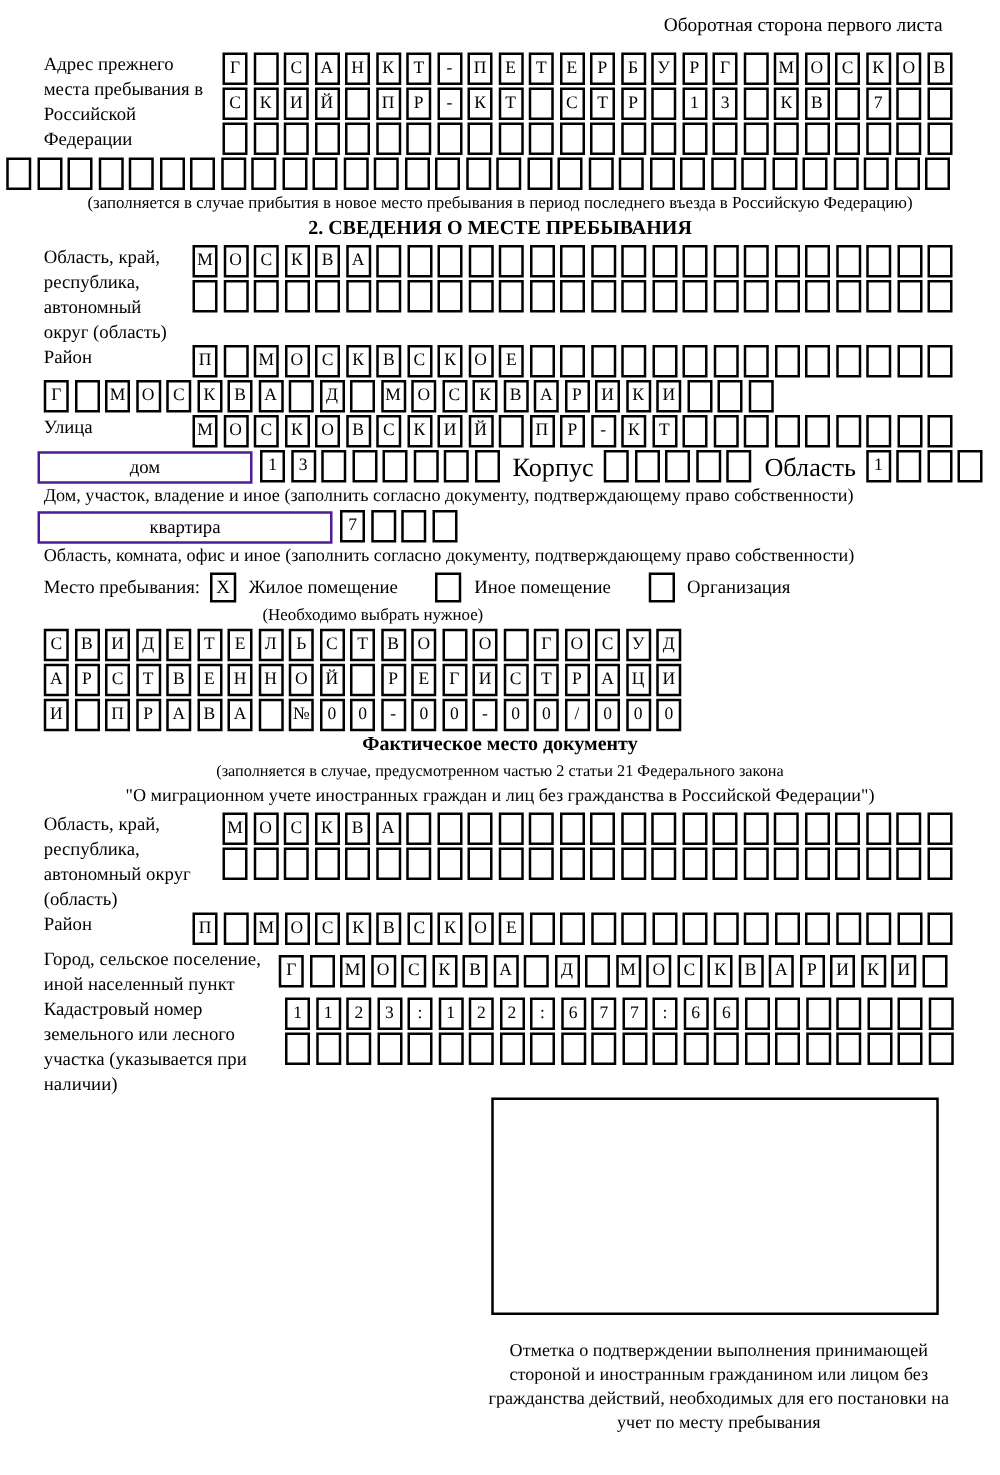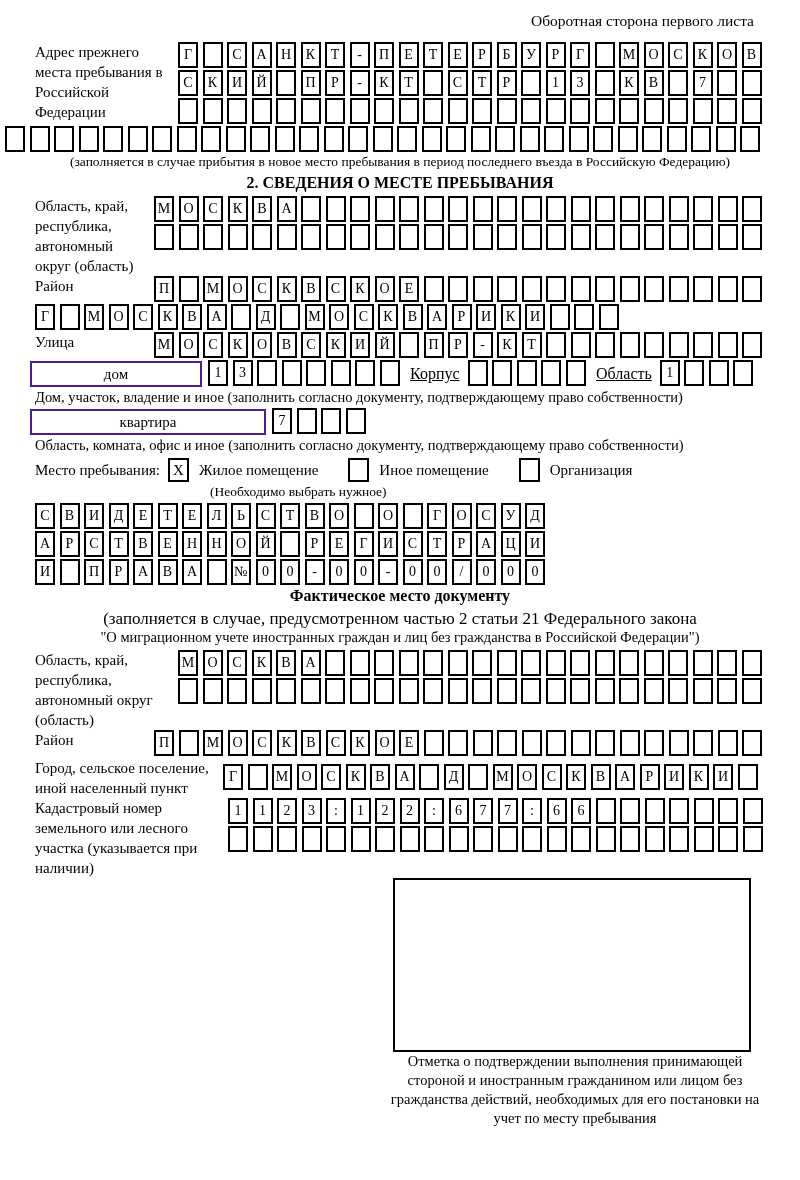--- a/index.html
+++ b/index.html
@@ -22,33 +22,33 @@
   .group .label{flex:none;width:var(--lw,143px);font-size:15px;line-height:20px;padding-right:6px;box-sizing:border-box;}
   .group .rows{flex:none;}
   .group.vcenter{align-items:center;}
   .note-center{font-size:13.5px;text-align:center;height:18px;margin-bottom:2px;}
   .note-left{font-size:14.5px;margin-left:35px;height:18px;margin-bottom:1px;}
   .sec-title{font-size:16px;font-weight:bold;text-align:center;height:20px;margin-bottom:2px;}
   .full-row{margin-left:5px;}
   
   .inline-row{display:flex;align-items:center;margin-left:30px;height:28px;margin-bottom:1px;}
   .named-box{border:2px solid #4c1d95;height:26px;box-sizing:border-box;line-height:22px;text-align:center;font-size:15px;flex:none;margin-right:6px;}
-  .inline-label{font-size:16px;margin:0 8px 0 6px;flex:none;text-decoration:underline;}
+  .inline-label{font-size:21px;margin:0 8px 0 6px;flex:none;}
   
   .stay-row{display:flex;align-items:center;margin-left:35px;height:26px;margin-bottom:1px;}
   .stay-row .slabel{font-size:15px;flex:none;}
   .checkbox{
     display:inline-block;width:21px;height:24px;box-sizing:border-box;border:2px solid #000;
     text-align:center;line-height:20px;font-size:15px;flex:none;margin:0 10px 0 8px;
   }
   .checkbox.gap{margin-left:30px;}
   .stay-note{font-size:13.5px;margin-left:210px;height:17px;margin-bottom:2px;}
   
   .stamp-box{margin-left:393px;width:358px;height:174px;border:2px solid #000;box-sizing:border-box;}
-  .stamp-note{margin-left:378px;width:394px;font-size:14.5px;line-height:19px;text-align:center;margin-top:0;}
+  .stamp-note{margin-left:378px;width:394px;font-size:14.5px;line-height:19px;text-align:center;margin-top:20px;}
   .mb2{margin-bottom:2px}.mb3{margin-bottom:3px}
 </style>
 </head>
 <body>
 
 <div class="page">
 
   <div class="hdr-right">Оборотная сторона первого листа</div>
 
   <div class="group" style="--lw:143px">
@@ -121,21 +121,21 @@
 
   <div class="group" style="--lw:217px">
     <div class="rows">
       <div class="boxrow"><span class="cell">С</span><span class="cell">В</span><span class="cell">И</span><span class="cell">Д</span><span class="cell">Е</span><span class="cell">Т</span><span class="cell">Е</span><span class="cell">Л</span><span class="cell">Ь</span><span class="cell">С</span><span class="cell">Т</span><span class="cell">В</span><span class="cell">О</span><span class="cell"></span><span class="cell">О</span><span class="cell"></span><span class="cell">Г</span><span class="cell">О</span><span class="cell">С</span><span class="cell">У</span><span class="cell">Д</span></div>
       <div class="boxrow"><span class="cell">А</span><span class="cell">Р</span><span class="cell">С</span><span class="cell">Т</span><span class="cell">В</span><span class="cell">Е</span><span class="cell">Н</span><span class="cell">Н</span><span class="cell">О</span><span class="cell">Й</span><span class="cell"></span><span class="cell">Р</span><span class="cell">Е</span><span class="cell">Г</span><span class="cell">И</span><span class="cell">С</span><span class="cell">Т</span><span class="cell">Р</span><span class="cell">А</span><span class="cell">Ц</span><span class="cell">И</span></div>
       <div class="boxrow"><span class="cell">И</span><span class="cell"></span><span class="cell">П</span><span class="cell">Р</span><span class="cell">А</span><span class="cell">В</span><span class="cell">А</span><span class="cell"></span><span class="cell">№</span><span class="cell">0</span><span class="cell">0</span><span class="cell">-</span><span class="cell">0</span><span class="cell">0</span><span class="cell">-</span><span class="cell">0</span><span class="cell">0</span><span class="cell">/</span><span class="cell">0</span><span class="cell">0</span><span class="cell">0</span></div>
     </div>
   </div>
 
   <div class="sec-title">Фактическое место документу</div>
-  <div class="note-center" style="font-size:17px">(заполняется в случае, предусмотренном частью 2 статьи 21 Федерального закона</div>
+  <div class="note-center" style="font-size:13px">(заполняется в случае, предусмотренном частью 2 статьи 21 Федерального закона</div>
   <div class="note-center mb3" style="font-size:14.5px">"О миграционном учете иностранных граждан и лиц без гражданства в Российской Федерации")</div>
 
   <div class="group" style="--lw:143px">
     <div class="label">Область, край, республика, автономный округ (область)</div>
     <div class="rows">
       <div class="boxrow"><span class="cell">М</span><span class="cell">О</span><span class="cell">С</span><span class="cell">К</span><span class="cell">В</span><span class="cell">А</span><span class="cell"></span><span class="cell"></span><span class="cell"></span><span class="cell"></span><span class="cell"></span><span class="cell"></span><span class="cell"></span><span class="cell"></span><span class="cell"></span><span class="cell"></span><span class="cell"></span><span class="cell"></span><span class="cell"></span><span class="cell"></span><span class="cell"></span><span class="cell"></span><span class="cell"></span><span class="cell"></span></div>
       <div class="boxrow"><span class="cell"></span><span class="cell"></span><span class="cell"></span><span class="cell"></span><span class="cell"></span><span class="cell"></span><span class="cell"></span><span class="cell"></span><span class="cell"></span><span class="cell"></span><span class="cell"></span><span class="cell"></span><span class="cell"></span><span class="cell"></span><span class="cell"></span><span class="cell"></span><span class="cell"></span><span class="cell"></span><span class="cell"></span><span class="cell"></span><span class="cell"></span><span class="cell"></span><span class="cell"></span><span class="cell"></span></div>
     </div>
   </div>
 

